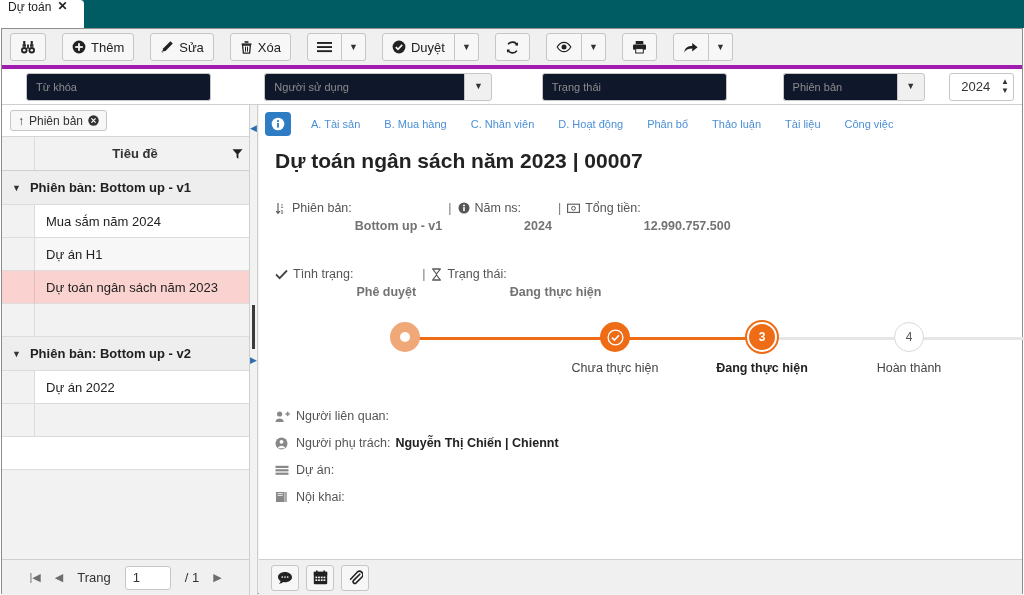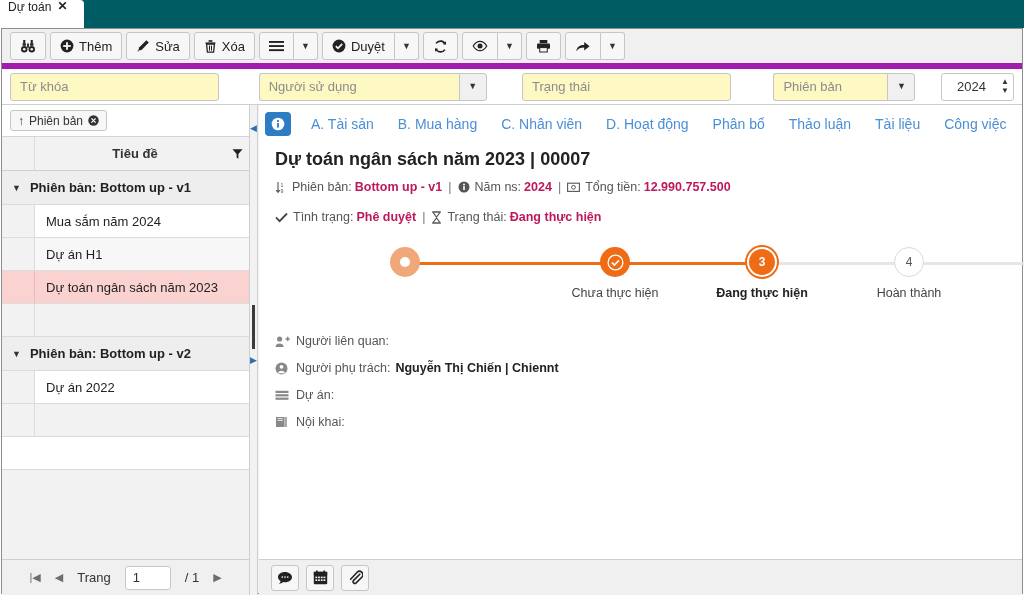--- a/index.html
+++ b/index.html
@@ -29,22 +29,22 @@
 
   
   .frame {
     position:absolute; left:1px; top:28px; width:1022px; height:566px;
     border:1px solid #8d8d8d; background:#f2f2f2;
   }
 
   
   .toolbar {
     position:absolute; left:0; top:0; width:1020px; height:40px;
-    background:#f0f0f0; border-bottom:6px solid #a21caf;
-    display:flex; align-items:center; padding:0 8px; gap:4px;
+    background:#f0f0f0; border-bottom:4px solid #a21caf;
+    display:flex; align-items:center; padding:0 8px; gap:16px;
   }
   .btn {
     height:28px; min-width:30px; background:#f7f7f7;
     border:1px solid #c6c6c6; border-radius:3px;
     display:inline-flex; align-items:center; justify-content:center;
     gap:5px; padding:0 9px; cursor:pointer; font-size:13px; color:#222;
     white-space:nowrap;
   }
   .btn .ico { display:inline-flex; align-items:center; }
   .split { display:inline-flex; }
@@ -52,22 +52,22 @@
   .split .btn.caret { border-left:0; border-top-left-radius:0; border-bottom-left-radius:0;
                       padding:0 7px; min-width:24px; }
   .caret-gl { font-size:9px; color:#333; line-height:1; }
 
   
   .filterbar {
     position:absolute; left:0; top:40px; width:1020px; height:36px;
     background:#ffffff; border-bottom:1px solid #cfcfcf;
     display:flex; align-items:center; padding:0 8px; gap:10px;
   }
-  .fi { height:28px; border:1px solid #c6c6c6; border-radius:3px; background:#fef9c3;
-        display:flex; align-items:center; padding:0 9px; font-size:13px; color:#8c8c8c; }
+  .fi { height:28px; border:1px solid #c6c6c6; border-radius:3px; background:#0f172a;
+        display:flex; align-items:center; padding:0 9px; font-size:11px; color:#8c8c8c;margin-left:16px; }
   .fi.kw { width:228px; }
   .fi.user { width:200px; border-right:0; border-top-right-radius:0; border-bottom-right-radius:0;}
   .fi.status { width:228px; }
   .fi.version { width:114px; border-right:0; border-top-right-radius:0; border-bottom-right-radius:0;}
   .dd-btn { height:28px; width:28px; border:1px solid #c6c6c6; background:#f0f0f0;
             border-top-right-radius:3px; border-bottom-right-radius:3px;
             display:flex; align-items:center; justify-content:center; cursor:pointer; }
   .combo { display:flex; }
   .spin { height:28px; width:80px; border:1px solid #c6c6c6; border-radius:3px; background:#fff;
           display:flex; align-items:center; justify-content:flex-end; padding-right:4px;
@@ -148,30 +148,30 @@
   }
   .tabs-row {
     height:32px; display:flex; align-items:center; gap:0px; padding-top:6px;
   }
   .info-tab {
     width:26px; height:24px; background:#2e7cc4; border-radius:4px;
     display:flex; align-items:center; justify-content:center; margin:0 8px 0 6px;
     cursor:pointer;
   }
   .tab-link {
-    font-size:14px; color:#4a8fd6; padding:0 12px; cursor:pointer; white-space:nowrap;
-  }
-
-  .doc-title { font-size:18px; font-weight:bold; color:#222; padding:12px 0 0 16px; }
+    font-size:11px; color:#4a8fd6; padding:0 12px; cursor:pointer; white-space:nowrap;
+  }
+
+  .doc-title { font-size:21px; font-weight:bold; color:#222; padding:12px 0 0 16px; }
 
   .meta-line { padding:10px 0 0 16px; font-size:12.5px; color:#555; display:flex;
                align-items:center; flex-wrap:wrap; gap:0; }
   .meta-line .mi { margin-right:5px; color:#555; display:inline-flex; align-items:center; }
   .meta-line .lbl { color:#555; }
-  .meta-line .val { font-weight:bold; color:#be185d; margin-left:3px; }
+  .meta-line .val { font-weight:bold; color:#737373; margin-left:3px;margin-top:36px; }
   .meta-line .sep { margin:0 6px; color:#777; }
 
   
   .stepper { position:relative; height:72px; margin:20px 24px 0 60px; }
   .st-line { position:absolute; top:18px; height:3px; }
   .st-node { position:absolute; top:0; width:0; }
   .st-circ {
     position:absolute; left:-15px; top:3px; width:30px; height:30px; border-radius:50%;
     display:flex; align-items:center; justify-content:center;
     font-size:12px; box-sizing:border-box;

